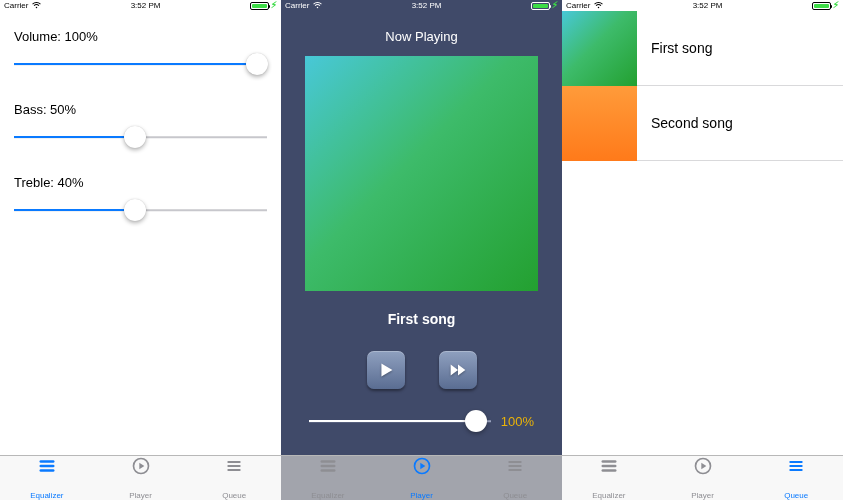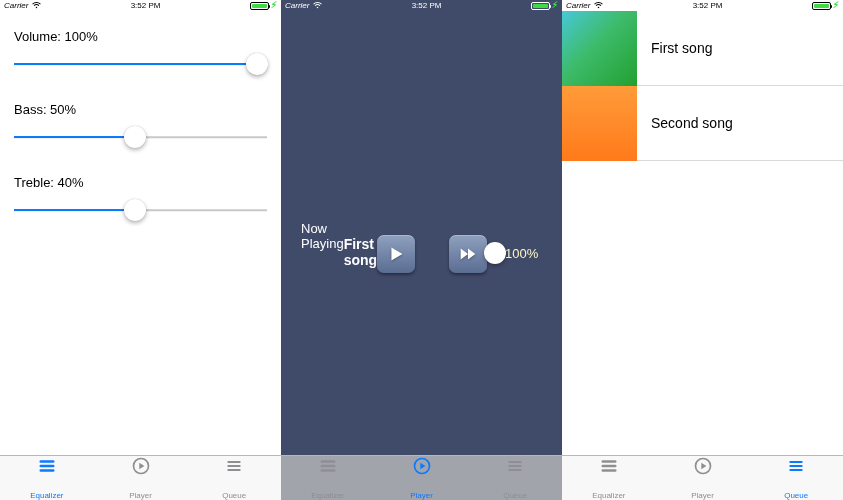--- a/index.html
+++ b/index.html
@@ -2,21 +2,21 @@
 <html><head>
 <meta charset="utf-8">
 <style>
   * { box-sizing: border-box; margin: 0; padding: 0; }
   html, body { width: 843px; height: 500px; font-family: -apple-system, Helvetica, Arial, sans-serif; background: #fff; overflow: hidden; }
   .wrap { display: flex; width: 843px; height: 500px; }
   .phone { width: 281px; height: 500px; position: relative; display: flex; flex-direction: column; background: #fff; }
   .phone.dark { background: #404a69; }
   .statusbar { height: 11px; display: flex; align-items: center; justify-content: space-between; padding: 0 4px; font-size: 8px; font-weight: 500; color: #000; }
   .statusbar.dark { color: #fff; }
-  .sb-left { display: flex; align-items: center; gap: 4px; font-style: italic; }
+  .sb-left { display: flex; align-items: center; gap: 4px; }
   .sb-right { display: flex; align-items: center; gap: 3px; }
   .wifi svg { width: 9px; height: 7px; display: block; }
   .battery { width: 19px; height: 8px; border: 0.8px solid #000; border-radius: 2px; position: relative; }
   .battery::after { content:''; position:absolute; right:-2px; top:2px; width:1.2px; height:3px; background:#000; border-radius:0 1px 1px 0; }
   .battery .fill { position:absolute; left:1px; top:1px; bottom:1px; right:1px; background:#3ddc47; border-radius:1px; }
   .charge { font-size:9px; line-height:1; color:#3ddc47; font-weight:bold; margin-left:-1px; }
   .statusbar.dark .battery { border-color:#fff; }
   .statusbar.dark .battery::after { background:#fff; }
   .content { flex: 1 1 auto; overflow: hidden; }
   .tabbar { height: 45px; background: rgba(248,248,248,0.94); border-top: 0.5px solid #b8b8b8; display: flex; }
@@ -26,32 +26,32 @@
   .tab svg { width:22px; height:20px; }
   
   .eq-content { padding: 18px 14px; }
   .eq-row { margin-bottom: 28px; }
   .eq-label { font-size: 13px; color:#000; margin-bottom: 10px; }
   .slider { position:relative; height: 20px; }
   .slider .track { position:absolute; left:0; right:0; top:50%; height:1.5px; background:#c7c7cc; transform:translateY(-50%); }
   .slider .fill { position:absolute; left:0; top:50%; height:2px; background:#0a7aff; transform:translateY(-50%); }
   .slider .thumb { position:absolute; top:50%; width:22px; height:22px; background:#fff; border-radius:50%; box-shadow:0 2px 4px rgba(0,0,0,0.3),0 0 1px rgba(0,0,0,0.2); transform:translate(-50%,-50%); }
   
-  .player-content { display:flex; flex-direction:row; align-items:center; padding: 18px 20px 0; color:#fff; }
+  .player-content { display:flex; flex-direction:column; align-items:center; padding: 18px 20px 0; color:#fff; }
   .np { font-size: 13px; font-weight:400; margin-bottom: 12px; }
   .art { width: 233px; height: 235px; background: linear-gradient(135deg,#48c8d8 0%, #3dbb6a 45%, #23a030 100%); }
   .songtitle { font-size: 14px; font-weight:600; margin-top: 20px; }
   .controls { display:flex; gap: 34px; margin-top: 24px; }
   .ctrl { width:38px; height:38px; border-radius:7px; background:linear-gradient(180deg,#8fa0bf,#5a6d92); display:flex; align-items:center; justify-content:center; box-shadow: inset 0 1px 0 rgba(255,255,255,0.25), 0 2px 3px rgba(0,0,0,0.4); cursor:pointer; }
   .ctrl svg { width:22px; height:22px; fill:#fff; filter: drop-shadow(0 1px 1px rgba(0,0,0,0.35)); }
   .vol-row { display:flex; align-items:center; gap:10px; width:100%; padding: 0 8px; margin-top: 22px; }
   .vol-row .slider { flex:1; }
   .vol-row .slider .track { background:#9aa4c0; height:1.5px; }
   .vol-row .slider .fill { background:#fff; height:2px; }
-  .vol-pct { font-size:13px; color:#fef9c3; }
+  .vol-pct { font-size:13px; color:#eab308; }
   
   .qrow { display:flex; align-items:center; height:75px; border-bottom: 0.5px solid #d9d9db; }
   .qart { width:75px; height:75px; }
   .qart.g { background: linear-gradient(135deg,#48c8d8 0%, #3dbb6a 45%, #23a030 100%); }
   .qart.o { background: linear-gradient(180deg,#ff9b3a 0%, #ff7a1a 100%); }
   .qtitle { font-size:14px; color:#000; padding-left:14px; }
 </style>
 </head>
 <body>
 

